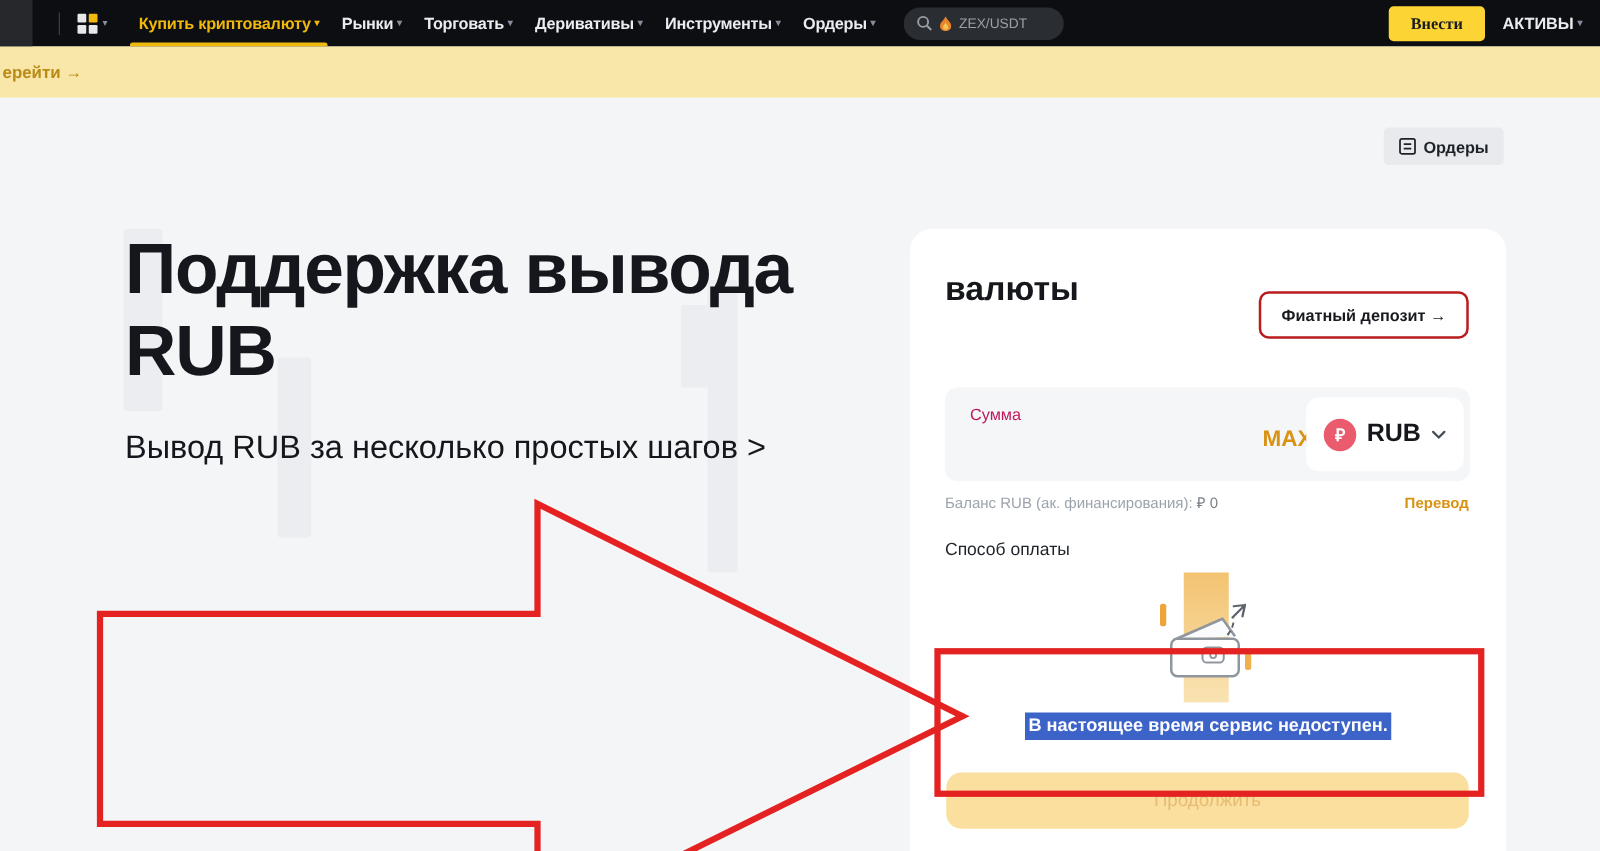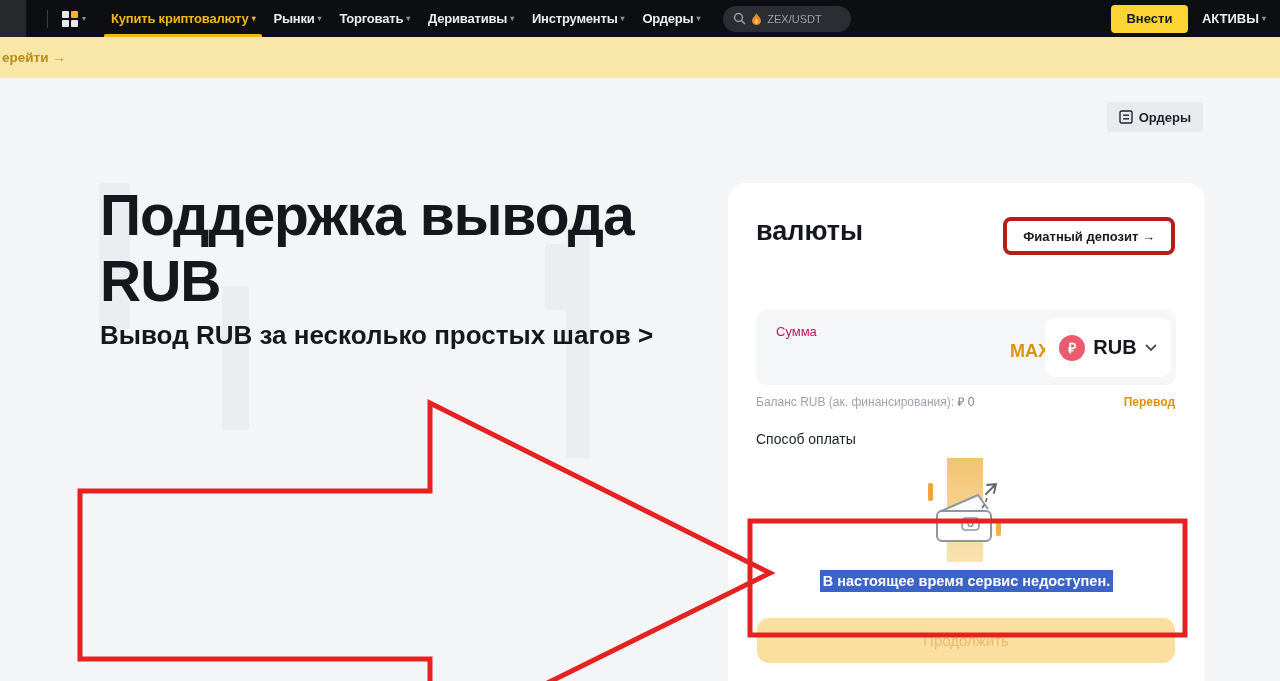--- a/index.html
+++ b/index.html
@@ -16,46 +16,46 @@
   .grid-squares i.orange { background:#f0b90b; }
   .nav-items { display:flex; align-items:center; margin-left:16px; height:37px; }
   .nav-item { position:relative; height:37px; display:flex; align-items:center; padding:0 9px; font-size:13px; font-weight:700; letter-spacing:-0.2px; color:#eaecef; cursor:pointer; white-space:nowrap; }
   .nav-item .chev { font-size:8px; color:#848e9c; margin-left:3px; }
   .nav-item.active { color:#f0b90b; }
   .nav-item.active .chev { color:#f0b90b; }
   .nav-item.active::after { content:""; position:absolute; left:2px; right:2px; bottom:0; height:3px; background:#f0b90b; border-radius:2px 2px 0 0; }
   .search-pill { margin-left:14px; width:128px; height:26px; border-radius:13px; background:#2a2d32; display:flex; align-items:center; padding:0 10px; gap:6px; flex:0 0 auto; cursor:text; }
   .search-pill .q { font-size:11px; color:#9aa0a8; }
   .nav-right { margin-left:auto; display:flex; align-items:center; gap:14px; padding-right:14px; }
-  .btn-deposit { width:77px; height:28px; background:#fcd535; border:none; border-radius:4px; font-family:Liberation Sans, sans-serif; font-size:13px; font-weight:700; color:#181a20; cursor:pointer; }
+  .btn-deposit { width:77px; height:28px; background:#fcd535; border:none; border-radius:4px; font-family:Liberation Serif, serif; font-size:13px; font-weight:700; color:#181a20; cursor:pointer; }
   .assets { display:flex; align-items:center; font-size:13px; font-weight:700; color:#eaecef; cursor:pointer; }
   .assets .chev { font-size:8px; color:#848e9c; margin-left:3px; }
 
   
   .banner { position:absolute; left:0; top:37px; width:1280px; height:41px; background:#f8e7a8; display:flex; align-items:center; z-index:4; }
   .banner-link { margin-left:2px; font-size:13.5px; font-weight:700; color:#bb8a17; cursor:pointer; }
 
   
   .content { position:absolute; left:0; top:78px; width:1280px; height:603px; background:#f4f5f7; }
   .decor-bar { position:absolute; background:#ebedf0; border-radius:3px; z-index:0; }
   .bar-a { left:99px;  top:105px; width:31px; height:146px; }
   .bar-b { left:222px; top:208px; width:27px; height:144px; }
   .bar-c { left:545px; top:166px; width:22px; height:66px; }
   .bar-d { left:566px; top:146px; width:24px; height:234px; }
 
   .orders-btn { position:absolute; top:24px; right:77px; height:30px; padding:0 12px; background:#e8eaee; border:none; border-radius:4px; display:flex; align-items:center; gap:6px; font-family:inherit; font-size:13px; font-weight:600; color:#1e2329; cursor:pointer; z-index:2; }
 
   .hero { position:absolute; left:100px; top:104px; z-index:1; }
   .hero-title { font-size:57px; line-height:66px; font-weight:700; color:#15171c; letter-spacing:-1px; }
-  .hero-sub { width:620px; font-size:26px; line-height:42px; font-weight:700; color:#15171c; }
+  .hero-sub { margin-top:22px; width:620px; font-size:26px; line-height:42px; font-weight:400; color:#15171c; }
 
   
   .card { position:absolute; left:728px; top:105px; width:477px; height:545px; background:#ffffff; border-radius:18px; z-index:1; }
   .card-title { position:absolute; left:28px; top:30px; font-size:27px; line-height:37px; font-weight:700; color:#15171c; }
-  .fiat-dep-btn { position:absolute; right:30px; top:34px; height:38px; padding:0 16px; background:#fff; border:4px solid #b91c1c; border-radius:8px; font-family:inherit; font-size:13px; font-weight:700; color:#181a20; cursor:pointer; }
+  .fiat-dep-btn { position:absolute; right:30px; top:50px; height:38px; padding:0 16px; background:#fff; border:2px solid #b91c1c; border-radius:8px; font-family:inherit; font-size:13px; font-weight:700; color:#181a20; cursor:pointer; }
 
   .amount-box { position:absolute; left:28px; top:127px; width:420px; height:75px; background:#f5f6f8; border-radius:10px; cursor:text; }
   .amount-label { position:absolute; left:20px; top:14px; font-size:13px; color:#be185d; }
   .max-link { position:absolute; right:126px; top:31px; font-size:18px; font-weight:700; color:#d89314; cursor:pointer; }
   .currency-pill { position:absolute; right:5px; top:8px; width:126px; height:59px; background:#fff; border-radius:10px; display:flex; align-items:center; justify-content:center; gap:8px; cursor:pointer; }
   .coin { width:26px; height:26px; border-radius:50%; background:#ea5b6e; color:#fff; font-size:14px; font-weight:700; display:flex; align-items:center; justify-content:center; }
   .currency-code { font-size:20px; font-weight:700; color:#15171c; }
 
   .balance-row { position:absolute; left:28px; right:30px; top:210px; display:flex; justify-content:space-between; align-items:baseline; }
   .balance-text { font-size:12px; color:#9da3ad;text-align:right; }

